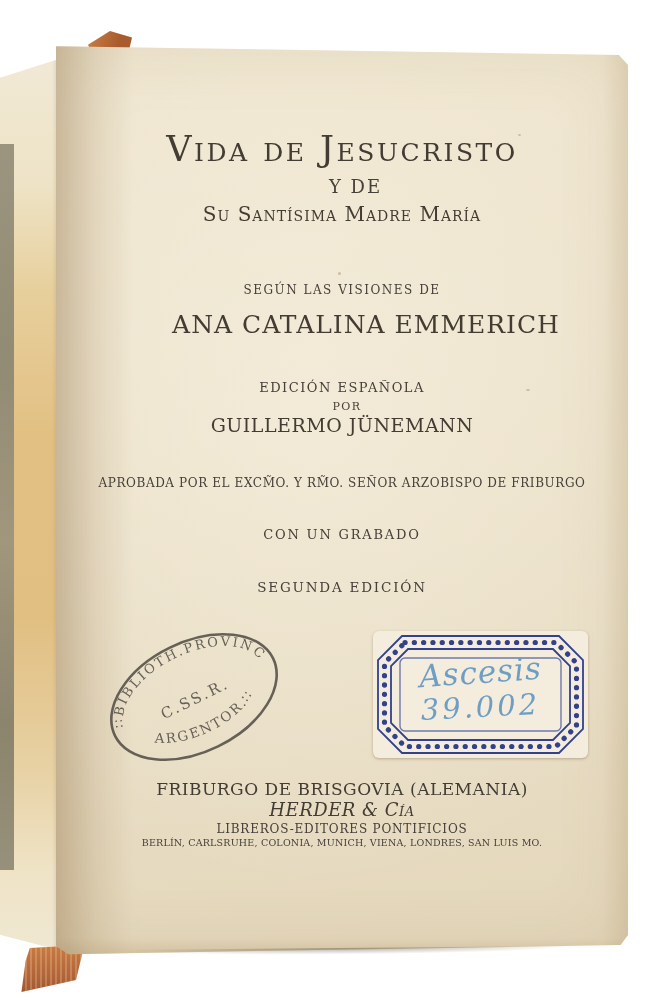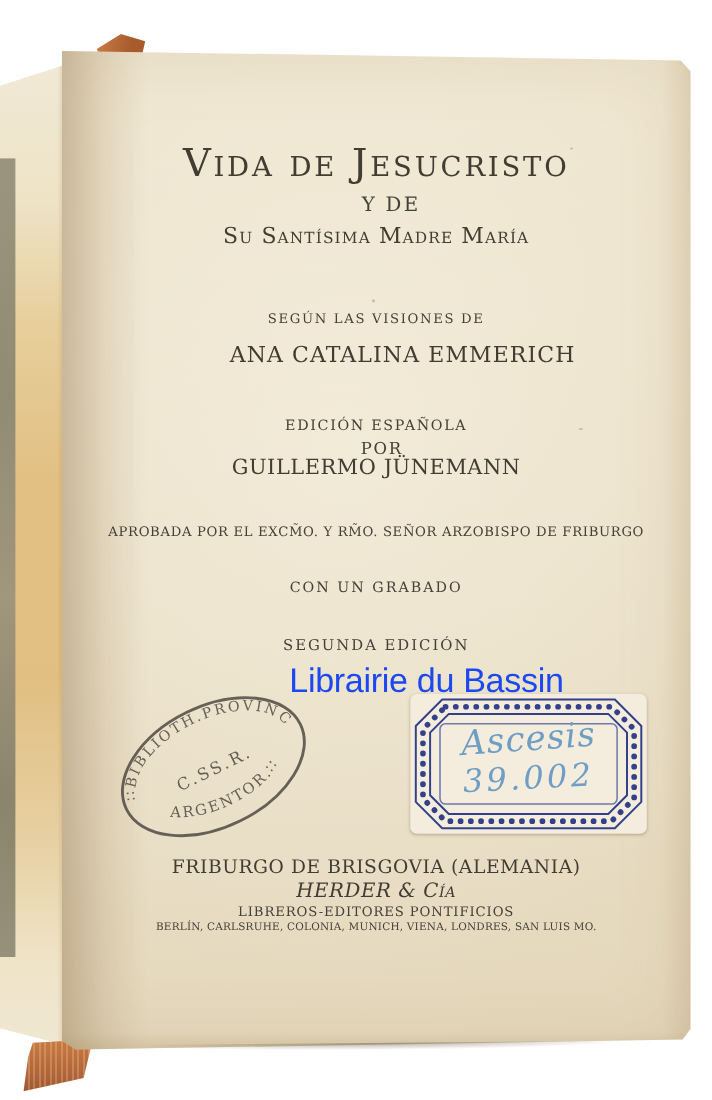--- a/index.html
+++ b/index.html
@@ -67,23 +67,23 @@
   
   .line{
     position:absolute;left:0;right:0;text-align:center;
     color:#46403a;line-height:1;white-space:nowrap;
   }
   .sc{font-variant:small-caps;}
   .t1{top:88px;font-size:35px;letter-spacing:2.5px;color:#423c33;}
   .t2{top:134px;font-size:18px;letter-spacing:2px;margin-left:27px;}
   .t3{top:160px;font-size:20px;letter-spacing:1px;color:#423c33;}
   .visions{top:240px;font-size:12px;letter-spacing:1.5px;}
-  .author{top:268px;font-size:20px;letter-spacing:1px;color:#423c33;padding-left:48px;}
+  .author{top:268px;font-size:25px;letter-spacing:1px;color:#423c33;padding-left:48px;}
   .ed1{top:337px;font-size:13px;letter-spacing:1.5px;}
-  .ed2{top:357px;font-size:15px;letter-spacing:1.5px;padding-left:10px;}
+  .ed2{top:357px;font-size:11px;letter-spacing:1.5px;padding-left:10px;}
   .translator{top:372px;font-size:19px;letter-spacing:0.5px;color:#423c33;}
   .approval{top:433px;font-size:12px;letter-spacing:0.6px;}
   .grabado{top:484px;font-size:13px;letter-spacing:1.8px;}
   .segunda{top:537px;font-size:13.5px;letter-spacing:1.8px;}
   .pub1{top:737px;font-size:17px;letter-spacing:0.5px;color:#423c33;}
   .pub2{top:757px;font-size:18px;letter-spacing:0.5px;color:#423c33;font-style:italic;}
   .pub3{top:779px;font-size:12px;letter-spacing:0.8px;}
   .pub4{top:794px;font-size:9.5px;letter-spacing:0.2px;}
   
   .stamp{position:absolute;left:38px;top:578px;width:200px;height:150px;opacity:.85;}
@@ -175,15 +175,14 @@
     </div>
 
     <div class="line pub1">FRIBURGO DE BRISGOVIA (ALEMANIA)</div>
     <div class="line pub2 sc">HERDER &amp; Cía</div>
     <div class="line pub3">LIBREROS-EDITORES PONTIFICIOS</div>
     <div class="line pub4">BERLÍN, CARLSRUHE, COLONIA, MUNICH, VIENA, LONDRES, SAN LUIS MO.</div>
   </div>
 
   <div class="page-underline-shadow"></div>
 
-  <div class="watermark">Librairie du Bassin</div>
 
 </div>
 
 </body></html>

